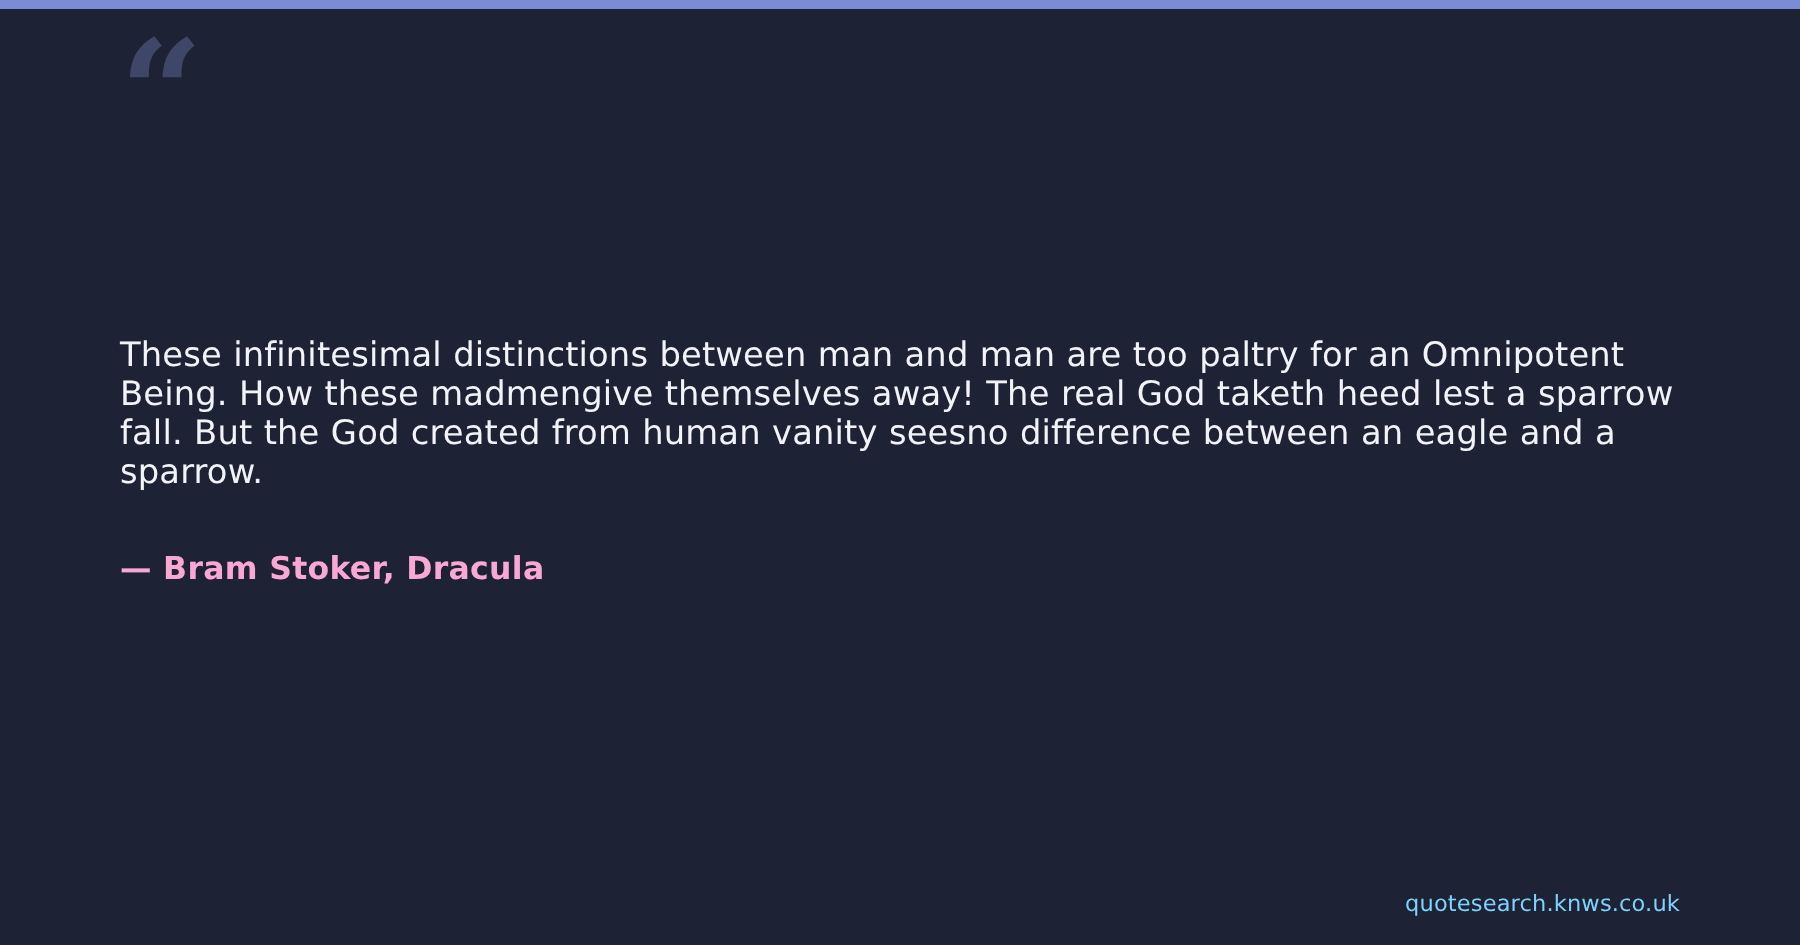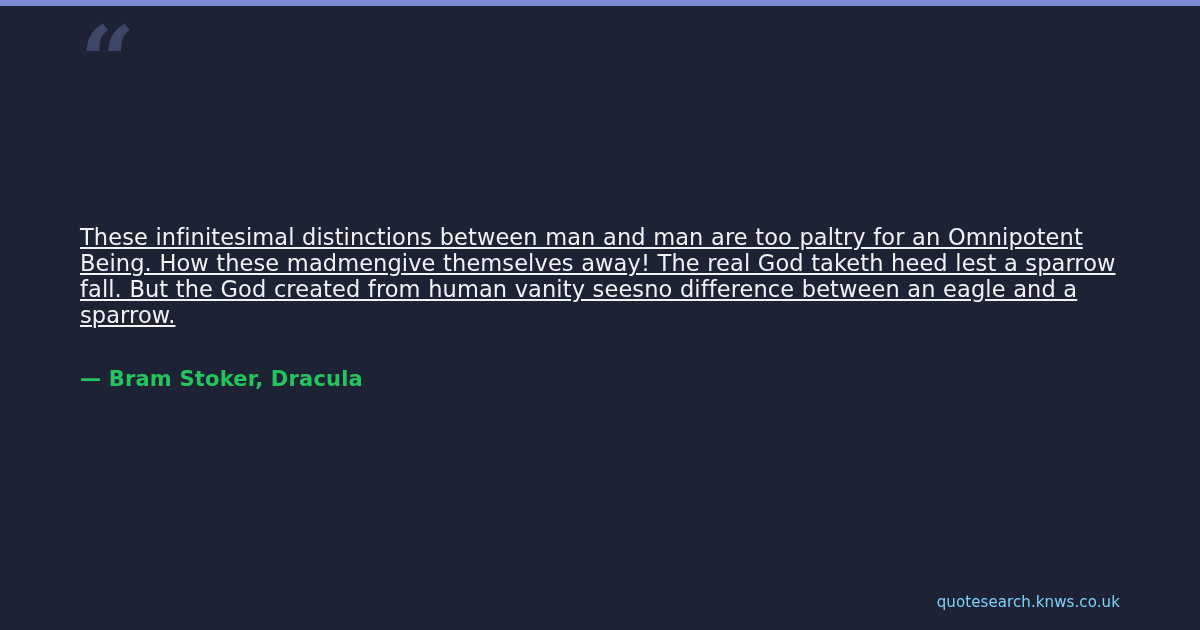--- a/index.html
+++ b/index.html
@@ -52,31 +52,30 @@
 
   .quote-text {
     margin: 0;
     font-family: "DejaVu Sans", sans-serif;
     font-size: 22.5px;
     line-height: 26px;
     color: #f2f3f7;
     font-weight: 400;
     letter-spacing: 0.1px;
     word-spacing: 0.3px;
-    text-decoration: underline;
   }
 
   .attribution {
     margin: 0;
     padding-top: 38px;
     font-family: "DejaVu Sans", sans-serif;
     font-size: 21px;
     line-height: 26px;
     font-weight: 700;
-    color: #22c55e;
+    color: #f9a8d4;
     letter-spacing: 0.2px;
   }
 
   .footer {
     position: absolute;
     right: 80px;
     bottom: 18px;
     font-family: "DejaVu Sans", sans-serif;
     font-size: 15px;
     line-height: 20px;

